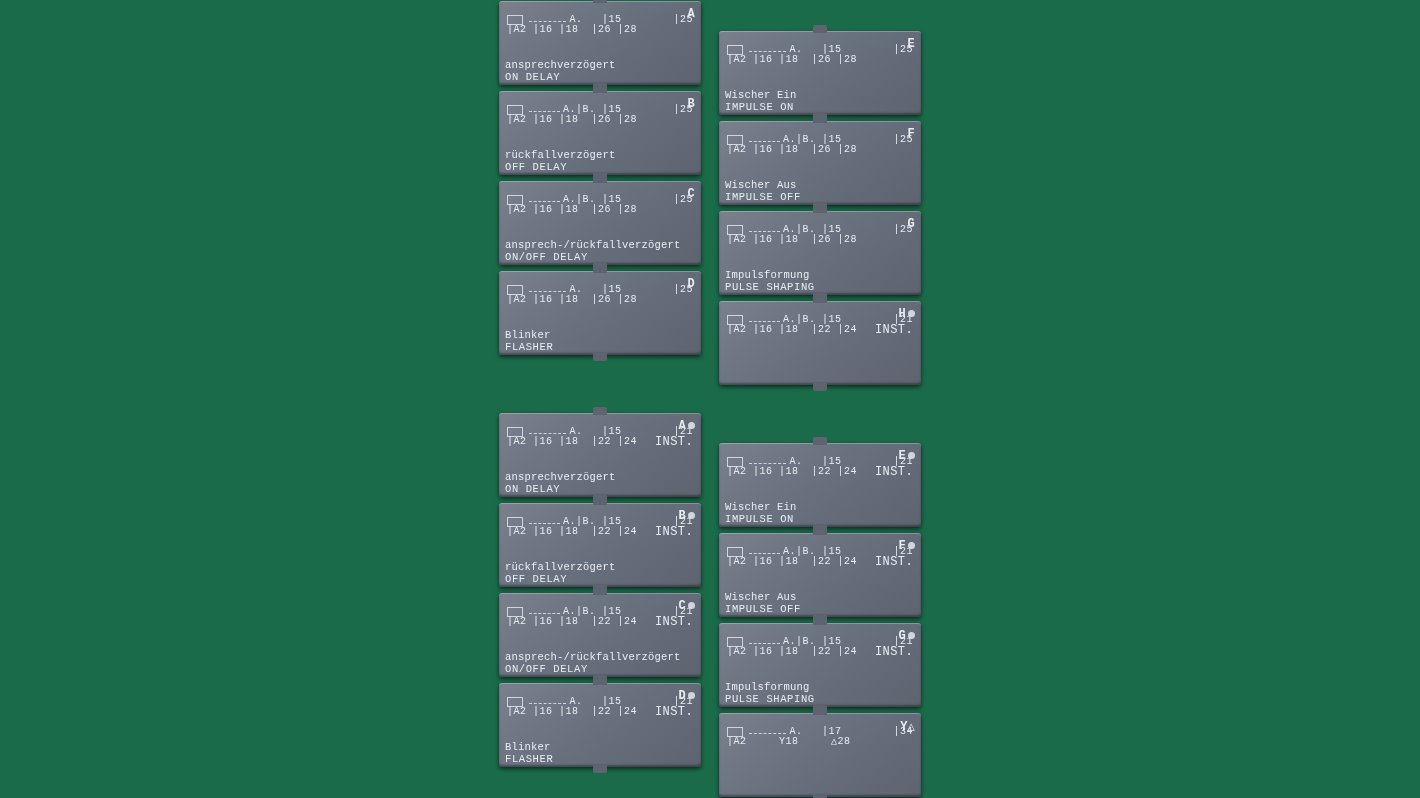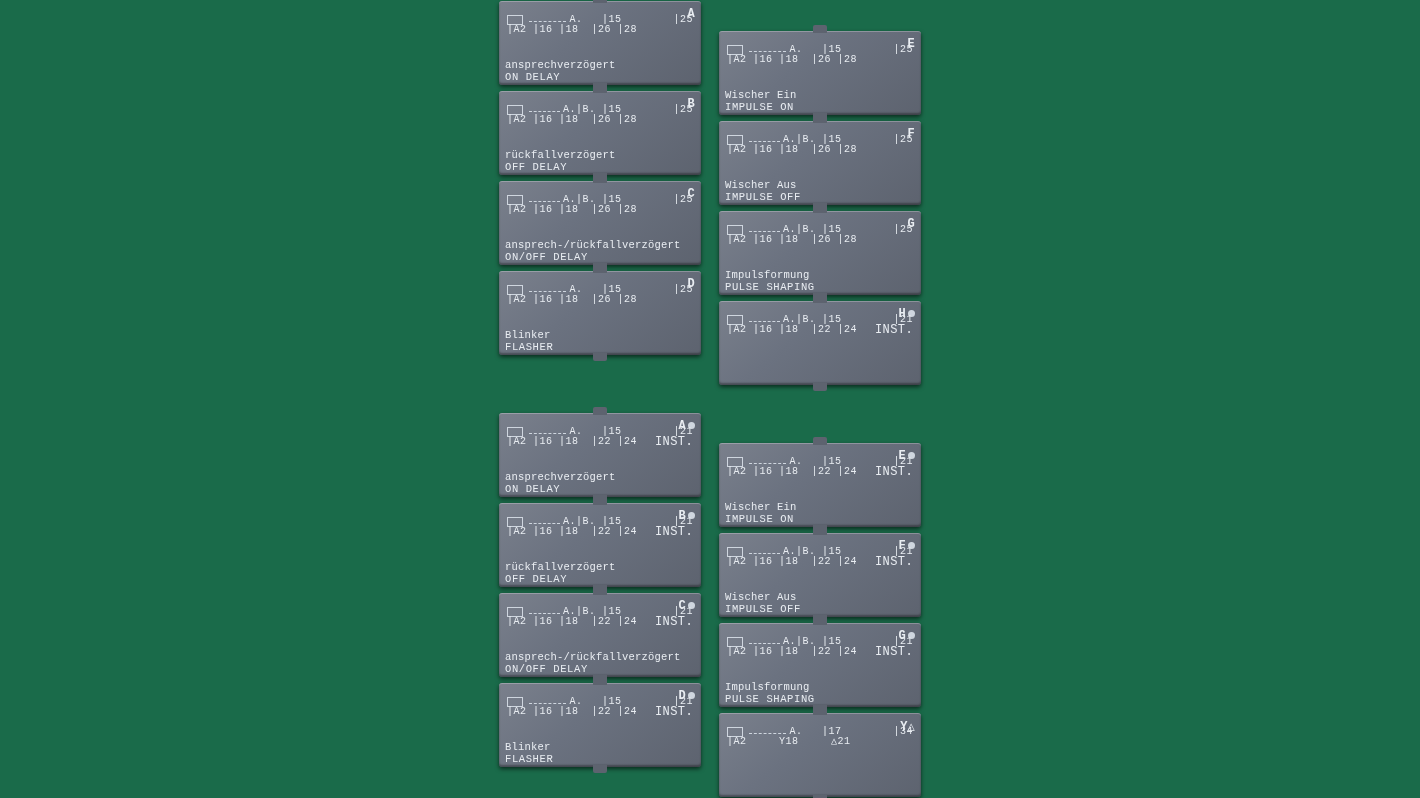--- a/index.html
+++ b/index.html
@@ -173,18 +173,18 @@
           <div class="label-plate">
             <div class="tag">G<span class="dot"></span></div>
             <div class="diagram"><div class="dline"><span class="box"></span><span class="dash"></span><span class="terms">A.|B. |15        |21</span></div><div class="dline"><span class="terms">|A2 |16 |18  |22 |24</span><span class="inst">INST.</span></div></div>
             <div class="desc">
               <span class="de">Impulsformung</span>
               <span class="en">PULSE SHAPING</span>
             </div>
           </div>
           <div class="label-plate">
             <div class="tag">Y△</div>
-            <div class="diagram"><div class="dline"><span class="box"></span><span class="dash"></span><span class="terms">A.   |17        |34</span></div><div class="dline"><span class="terms">|A2     Y18     △21</span></div></div>
+            <div class="diagram"><div class="dline"><span class="box"></span><span class="dash"></span><span class="terms">A.   |17        |34</span></div><div class="dline"><span class="terms">|A2     Y18     △28</span></div></div>
           </div>
         </div>
       </div>
     </div>
 </div>
 
 </body></html>

